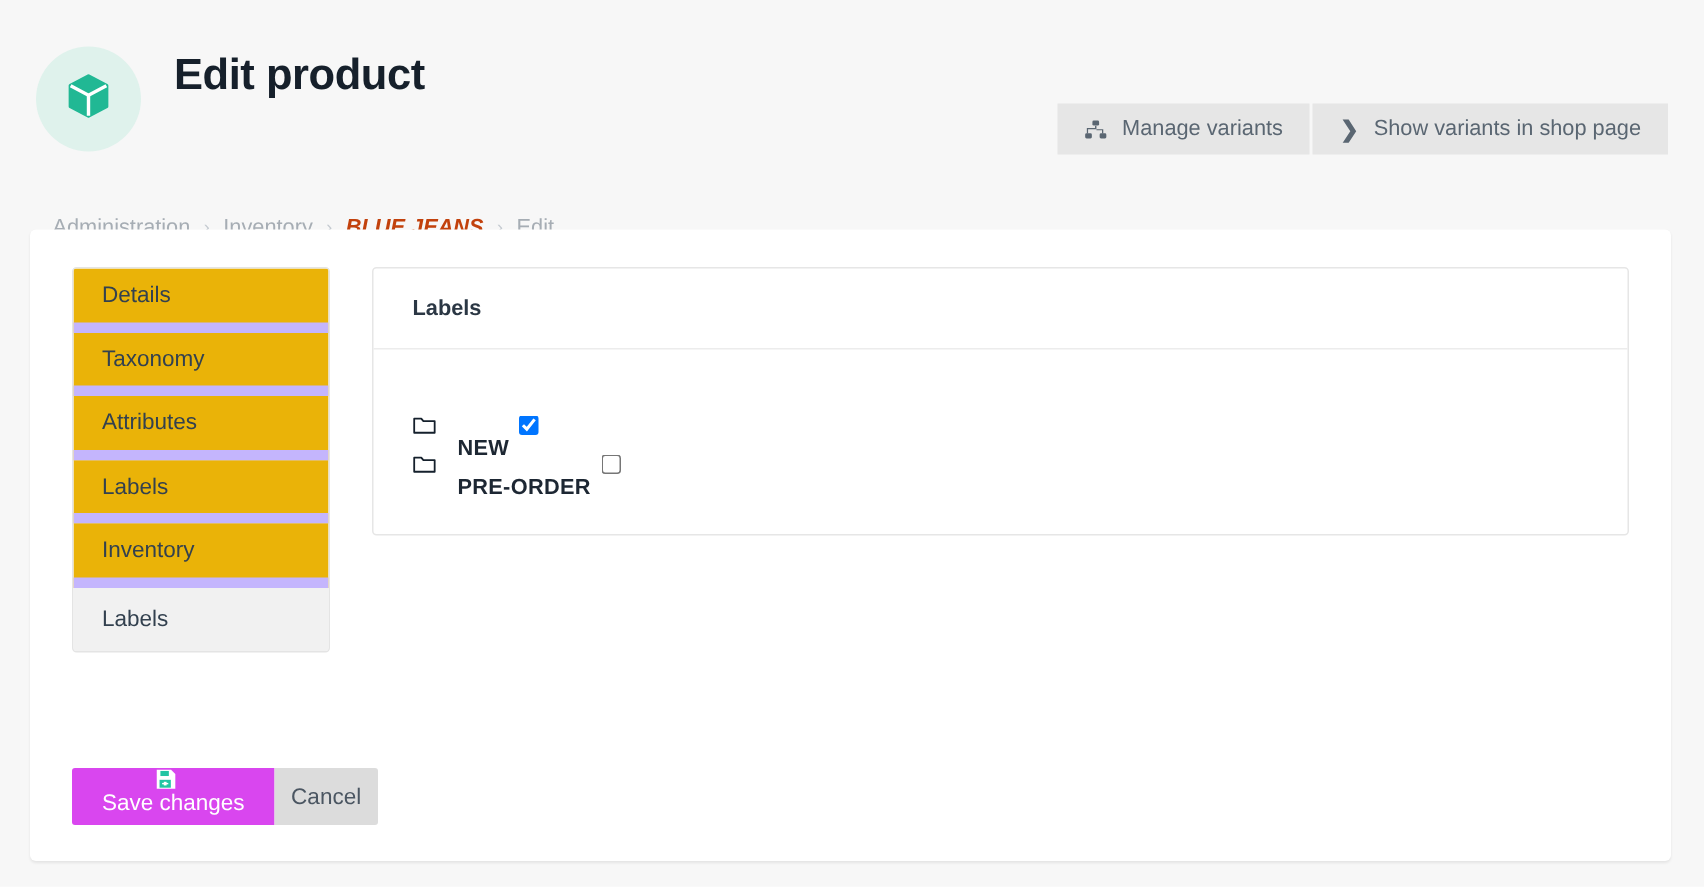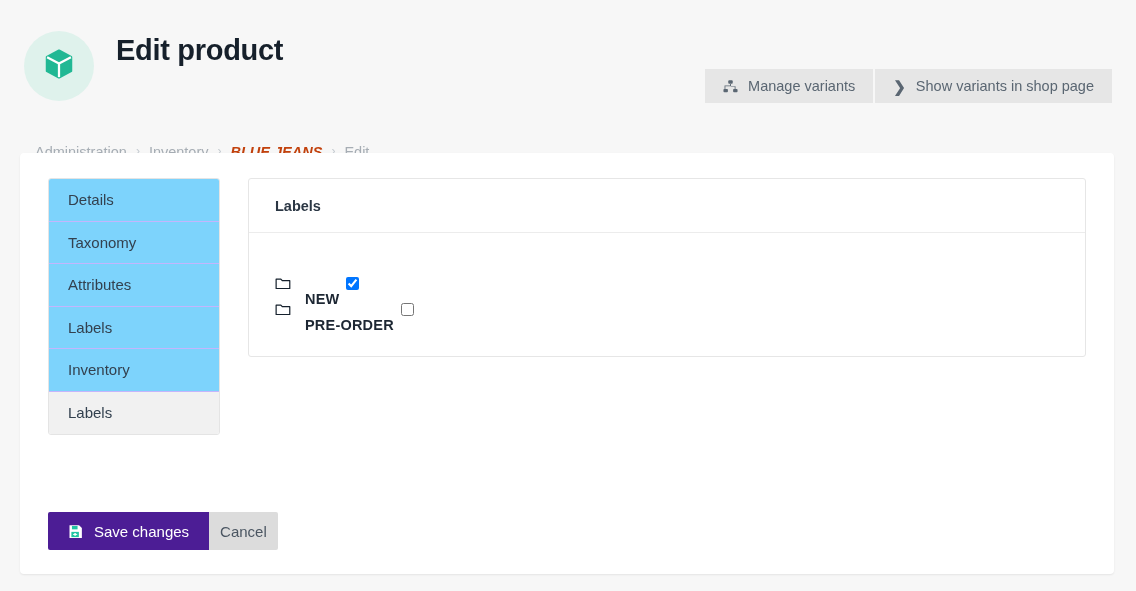--- a/index.html
+++ b/index.html
@@ -89,42 +89,43 @@
     border-radius: 3px;
     overflow: hidden;
     background: #fff;
   }
   .tab-item {
     height: 42.5px;
     display: flex; align-items: center;
     padding-left: 19px;
     font-size: 15px;
     color: #33414f;
-    border-bottom: 1px solid #c4b5fd;
-    cursor: pointer;
-    background: #7dd3fc;
+    border-bottom: 7px solid #c4b5fd;
+    cursor: pointer;
+    background: #eab308;
   }
   .tab-item:last-child { border-bottom: none; }
   .tab-item.is-active { background: #f1f1f1; }
 
   
   .form-actions {
     position: absolute; left: 28px; top: 359px;
     display: flex;
   }
   .btn-save {
     height: 38px;
-    background: #4c1d95;
+    background: #d946ef;
     color: #ffffff;
     border: none; border-radius: 2px 0 0 2px;
     font-size: 15px;
     font-family: "Liberation Sans", sans-serif;
     display: flex; align-items: center;
     padding: 0 20px;
     cursor: pointer;
+    flex-direction: column;
   }
   .btn-save .btn-ico { margin-right: 11px; display: inline-flex; }
   .btn-cancel {
     height: 38px;
     background: #dcdcdc;
     color: #4b5662;
     border: none; border-radius: 0 2px 2px 0;
     font-size: 15px;
     font-family: "Liberation Sans", sans-serif;
     padding: 0 11px;

